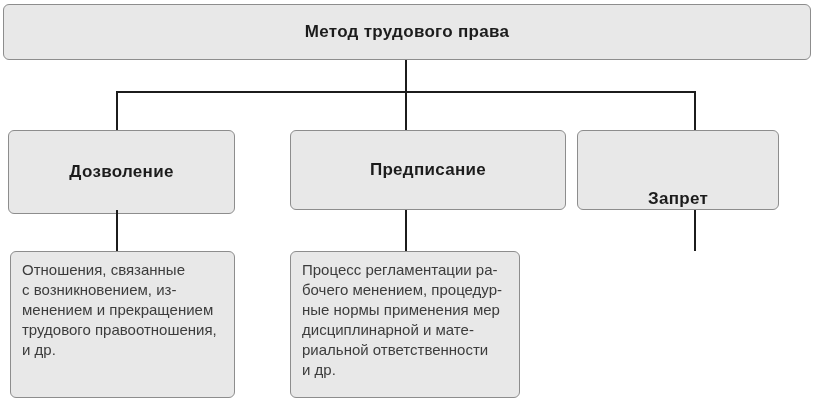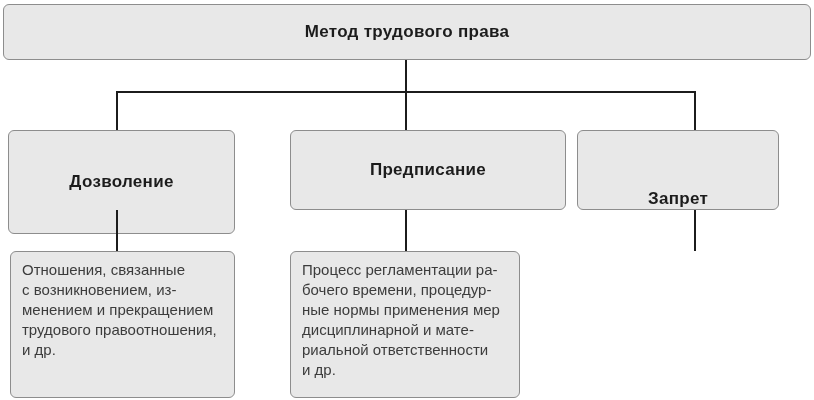--- a/index.html
+++ b/index.html
@@ -39,21 +39,21 @@
     color: #3c3c3c;
     white-space: pre-line;
     padding: 8px 11px;
   }
   .line {
     position: absolute;
     background: #1c1c1c;
   }
   
   .root { left: 3px;   top: 4px;   width: 808px; height: 56px;  }
-  .mid1 { left: 8px;   top: 130px; width: 227px; height: 104px;  }
+  .mid1 { left: 8px;   top: 130px; width: 227px; height: 84px;  }
   .mid2 { left: 290px; top: 130px; width: 276px; height: 80px;  }
   .mid3 { left: 577px; top: 130px; width: 202px; height: 80px; align-items: flex-end;  }
   .bot1 { left: 10px;  top: 251px; width: 225px; height: 147px; }
   .bot2 { left: 290px; top: 251px; width: 230px; height: 147px; }
   .bot3 { left: 578px; top: 251px; width: 228px; height: 147px; }
   
   .stem  { left: 405px; top: 60px;  width: 2px;   height: 70px; }
   .hbar  { left: 116px; top: 91px;  width: 580px; height: 2px;  }
   .dropL { left: 116px; top: 91px;  width: 2px;   height: 39px; }
   .dropR { left: 694px; top: 91px;  width: 2px;   height: 39px; }
@@ -91,20 +91,20 @@
 
   <div class="node bot1">
     <div class="desc">Отношения, связанные
 с возникновением, из-
 менением и прекращением
 трудового правоотношения,
 и др.</div>
   </div>
   <div class="node bot2">
     <div class="desc">Процесс регламентации ра-
-бочего времени, процедур-
+бочего менением, процедур-
 ные нормы применения мер
 дисциплинарной и мате-
 риальной ответственности
 и др.</div>
   </div>
 
 </div>
 
 </body></html>

